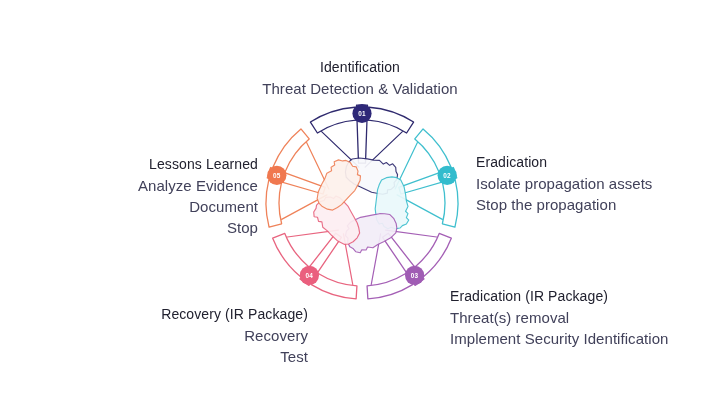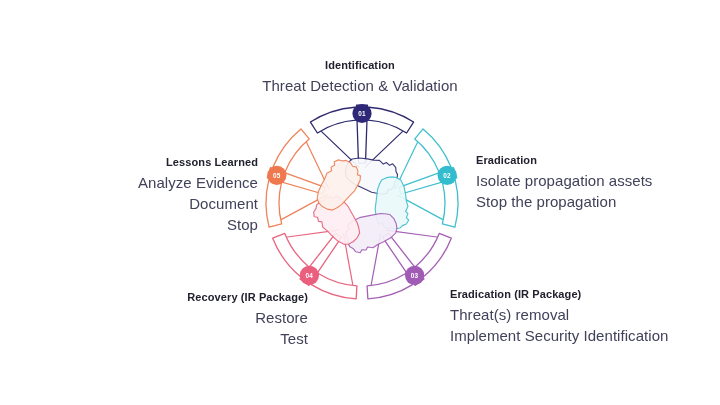--- a/index.html
+++ b/index.html
@@ -24,22 +24,22 @@
     position: absolute;
     left: 0; top: 0;
     width: 720px;
     height: 405px;
   }
   .labelblock {
     position: absolute;
     line-height: 1.0;
   }
   .lbl-title {
-    font-size: 11px;
-    font-weight: bold;
+    font-size: 14px;
+    font-weight: normal;
     color: #21212f;
     letter-spacing: 0.1px;
     white-space: nowrap;
     margin-bottom: 7px;
   }
   .lbl-line {
     font-size: 15px;
     font-weight: normal;
     color: #41415a;
     white-space: nowrap;
@@ -47,21 +47,21 @@
     letter-spacing: 0.05px;
   }
   .align-right { text-align: right; }
   .align-left  { text-align: left; }
   .align-center{ text-align: center; }
 
   
   #block-identification { left: 240px; top: 60px; width: 240px; }
   #block-containment    { left: 476px; top: 155px; width: 230px; }
   #block-eradication    { left: 450px; top: 289px; width: 260px; }
-  #block-recovery       { left:  20px; top: 292px; width: 288px; }
+  #block-recovery       { left:  20px; top: 307px; width: 288px; }
   #block-lessons        { left:  20px; top: 157px; width: 238px; }
 
   .badge-text {
     font-size: 6.4px;
     font-weight: bold;
     fill: #ffffff;
     letter-spacing: 0.3px;
   }
 </style>
 </head>
@@ -145,21 +145,21 @@
   </div>
 
   <div class="labelblock align-left" id="block-eradication">
     <div class="lbl-title">Eradication (IR Package)</div>
     <div class="lbl-line">Threat(s) removal</div>
     <div class="lbl-line">Implement Security Identification</div>
   </div>
 
   <div class="labelblock align-right" id="block-recovery">
     <div class="lbl-title">Recovery (IR Package)</div>
-    <div class="lbl-line">Restore</div>
+    <div class="lbl-line">Recovery</div>
     <div class="lbl-line">Test</div>
   </div>
 
   <div class="labelblock align-right" id="block-lessons">
     <div class="lbl-title">Lessons Learned</div>
     <div class="lbl-line">Analyze Evidence</div>
     <div class="lbl-line">Document</div>
     <div class="lbl-line">Stop</div>
   </div>
 

